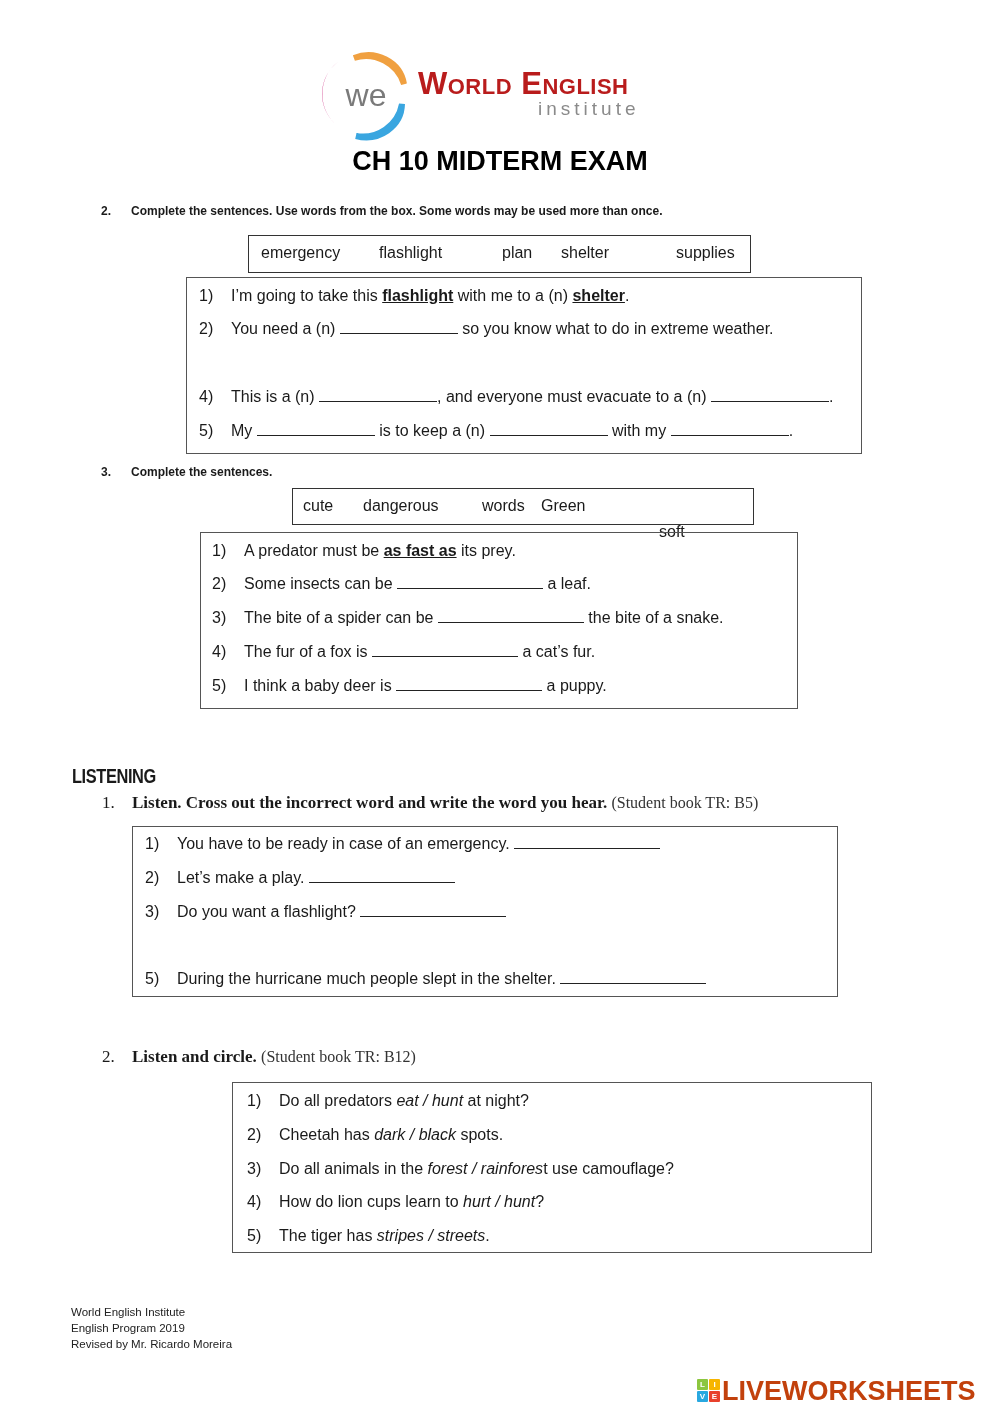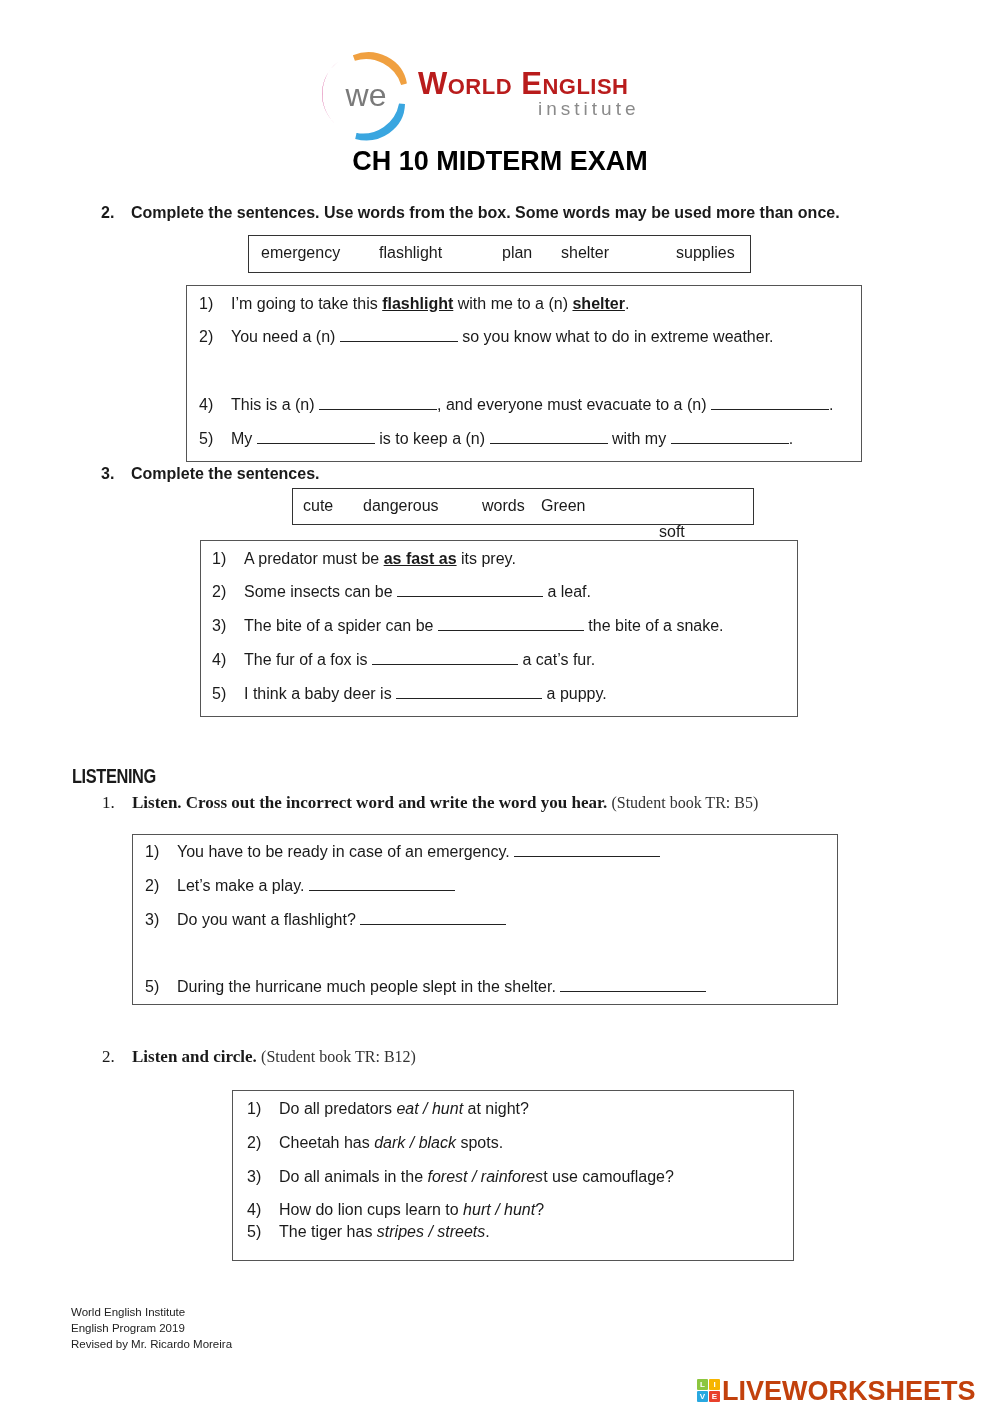--- a/index.html
+++ b/index.html
@@ -6,27 +6,27 @@
     html, body { width: 1000px; height: 1413px; background: #ffffff; }
     body { position: relative; font-family: "Liberation Sans", sans-serif; color: #1a1a1a; overflow: hidden; }
 
     .logo { position: absolute; left: 316px; top: 46px; width: 360px; height: 100px; }
     .logo-mark { position: absolute; left: 0; top: 0; width: 96px; height: 96px; }
     .logo-name { position: absolute; left: 102px; top: 20px; font-size: 31px; color: #b91c1c; letter-spacing: 0.5px; font-variant: small-caps; font-weight: bold; white-space: nowrap; }
     .logo-sub { position: absolute; left: 222px; top: 52px; font-size: 19px; color: #8a8a8a; letter-spacing: 4px; white-space: nowrap; }
 
     .title { position: absolute; left: 0; width: 1000px; top: 146px; text-align: center; font-size: 27px; font-weight: bold; color: #000; }
 
-    .instr { position: absolute; font-size: 16px; font-weight: bold; white-space: nowrap; }
+    .instr { position: absolute; font-size: 12px; font-weight: bold; white-space: nowrap; }
     .instr .num { display: inline-block; width: 30px; }
 
     .word-box { position: absolute; border: 1.5px solid #333; font-size: 16px; }
     .word-box span { position: absolute; top: 8px; white-space: nowrap; }
 
-    .q-box { position: absolute; border: 1.5px solid #555; margin-top: 8px; }
+    .q-box { position: absolute; border: 1.5px solid #555; }
     .q-line { position: absolute; font-size: 16px; white-space: nowrap; }
     .q-line .qn { display: inline-block; width: 32px; }
     .ans { font-weight: bold; text-decoration: underline; }
     .blank { display: inline-block; border-bottom: 1px solid #222; height: 14px; vertical-align: baseline; }
     .alt { font-style: italic; }
 
     .listening { position: absolute; left: 72px; top: 764px; font-size: 21px; font-weight: bold; font-family: "Liberation Sans", sans-serif; transform: scaleX(0.78); transform-origin: left; letter-spacing: -0.5px; }
     .serif-instr { position: absolute; font-family: "Liberation Serif", serif; font-size: 17px; font-weight: bold; white-space: nowrap; }
     .serif-instr .num { display: inline-block; width: 30px; font-weight: normal; }
     .serif-instr .src { font-weight: normal; font-size: 16px; color: #333; }
@@ -129,34 +129,34 @@
   </div>
   <div class="q-line" style="left:12px; top:143px;">
     <span class="qn">5)</span><span>During the hurricane much people slept in the shelter.</span> <span class="blank" style="width:146px;"></span>
   </div>
 </div>
 
 <div class="serif-instr" style="left:102px; top:1047px;">
   <span class="num">2.</span><span>Listen and circle.</span> <span class="src">(Student book TR: B12)</span>
 </div>
 
-<div class="q-box" style="left:232px; top:1082px; width:562px; height:171px;">
+<div class="q-box" style="left:232px; top:1082px; width:640px; height:171px;">
   <div class="q-line" style="left:14px; top:9px;">
     <span class="qn">1)</span><span>Do all predators </span><span class="alt">eat / hunt</span><span> at night?</span>
   </div>
   <div class="q-line" style="left:14px; top:43px;">
     <span class="qn">2)</span><span>Cheetah has </span><span class="alt">dark / black</span><span> spots.</span>
   </div>
   <div class="q-line" style="left:14px; top:77px;">
     <span class="qn">3)</span><span>Do all animals in the </span><span class="alt">forest / rainfores</span><span>t use camouflage?</span>
   </div>
   <div class="q-line" style="left:14px; top:110px;">
     <span class="qn">4)</span><span>How do lion cups learn to </span><span class="alt">hurt / hunt</span><span>?</span>
   </div>
-  <div class="q-line" style="left:14px; top:132px;">
+  <div class="q-line" style="left:14px; top:144px;">
     <span class="qn">5)</span><span>The tiger has </span><span class="alt">stripes / streets</span><span>.</span>
   </div>
 </div>
 
 <div class="footer">
   <div>World English Institute</div>
   <div>English Program 2019</div>
   <div>Revised by Mr. Ricardo Moreira</div>
 </div>
 

